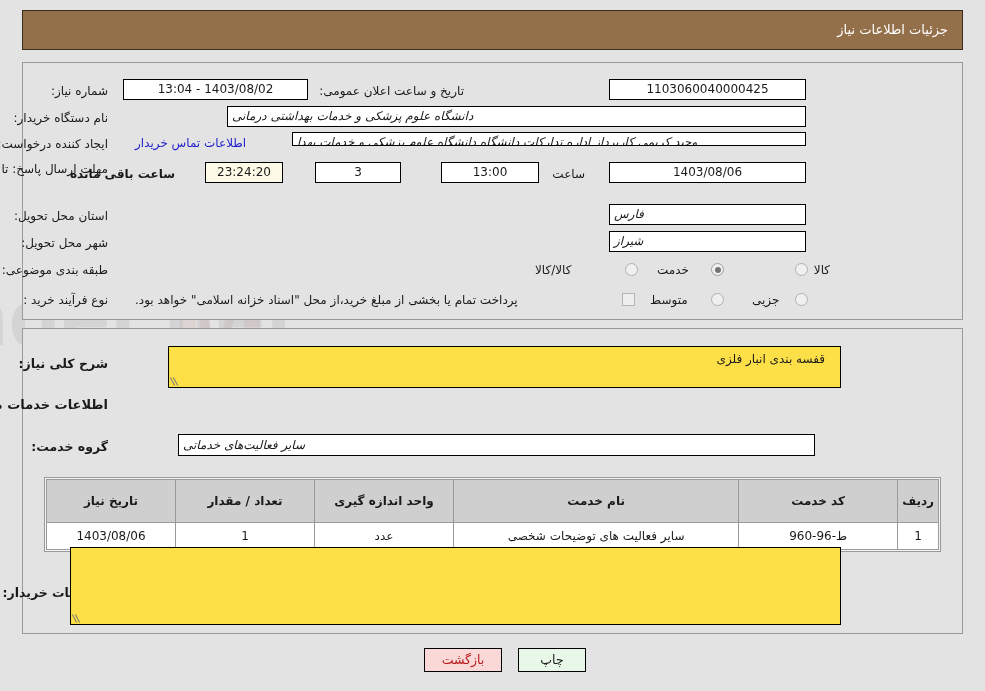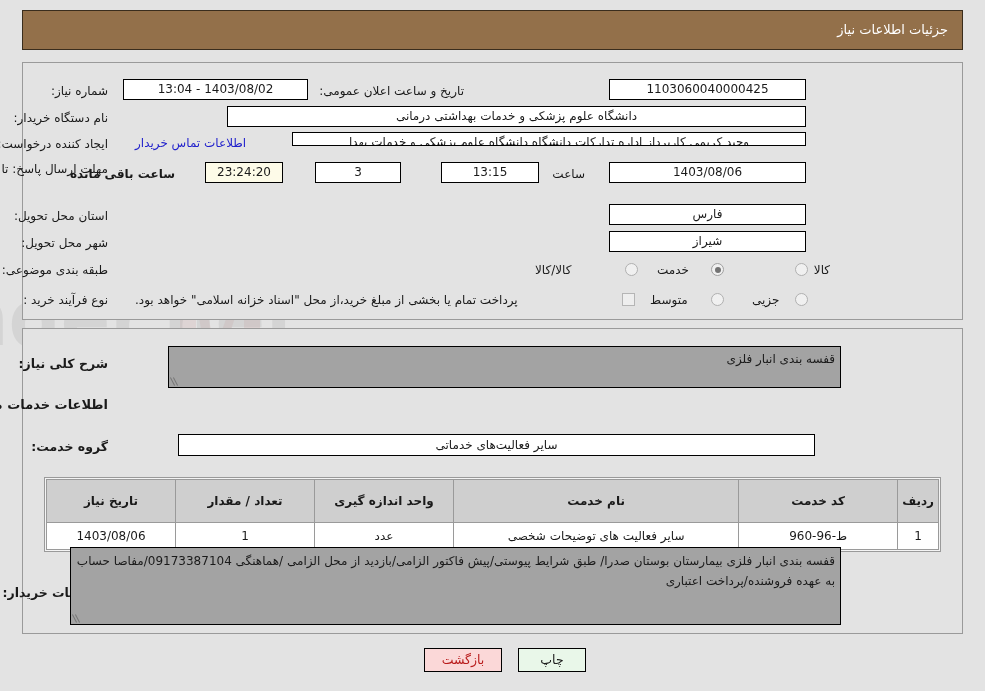--- a/index.html
+++ b/index.html
@@ -79,21 +79,21 @@
     font-size: 12px;
     color: #1a1a1a;
     line-height: 18px;
     padding: 0 4px;
     white-space: nowrap;
     overflow: hidden;
     z-index: 3;
     font-family: "DejaVu Sans", "Liberation Sans", sans-serif;
   }
   .fld.center { text-align: center; }
-  .fld.right  { text-align: center; }
+  .fld.right  { text-align: left; font-style: italic; }
   .fld.cream  { background: #fdfbe8; }
 
   .link {
     position: absolute;
     color: #2222cc;
     font-size: 12px;
     text-decoration: none;
     white-space: nowrap;
     cursor: pointer;
     z-index: 4;
@@ -123,27 +123,27 @@
     width: 13px; height: 13px;
     border: 1px solid #b5b5b5;
     background: #eeeeee;
     box-sizing: border-box;
     z-index: 3;
   }
 
   
   .ta {
     position: absolute;
-    background: #a3a3a3;
+    background: #fde047;
     border: 1px solid #000000;
     box-sizing: border-box;
     font-size: 12px;
     color: #1a1a1a;
     line-height: 19px;
-    padding: 3px 5px 0 5px;
+    padding: 3px 15px 0 5px;
     text-align: right;
     overflow: hidden;
     z-index: 3;
     resize: none;
   }
   .ta .grip {
     position: absolute;
     left: 2px; bottom: 1px;
     width: 10px; height: 10px;
     z-index: 4;
@@ -240,21 +240,21 @@
 
 <div class="lbl" style="right:877px; top:137px;">ایجاد کننده درخواست:</div>
 <div class="fld right" style="left:292px; top:132px; width:514px; height:14px; line-height:19px;">وحید کریمی کارپرداز اداره تدارکات دانشگاه دانشگاه علوم پزشکی و خدمات بهدا</div>
 <a class="link" style="left:135px; top:136px;" href="#">اطلاعات تماس خریدار</a>
 
 <div class="lbl" style="right:877px; top:162px; line-height:15px; text-align:right;">
   <span>مهلت ارسال پاسخ: تا تاریخ:</span>
 </div>
 <div class="fld center" style="left:609px; top:162px; width:197px; height:21px; line-height:19px;">1403/08/06</div>
 <div class="lbl" style="right:400px; top:167px;">ساعت</div>
-<div class="fld center" style="left:441px; top:162px; width:98px; height:21px; line-height:19px;">13:15</div>
+<div class="fld center" style="left:441px; top:162px; width:98px; height:21px; line-height:19px;">13:00</div>
 <div class="fld center" style="left:315px; top:162px; width:86px; height:21px; line-height:19px;">3</div>
 <div class="lbl" style="right:708px; top:167px;">روز و</div>
 <div class="fld center cream" style="left:205px; top:162px; width:78px; height:21px; line-height:19px;">23:24:20</div>
 <div class="lbl" style="right:810px; top:167px;font-weight:bold;">ساعت باقی مانده</div>
 
 <div class="lbl" style="right:877px; top:209px;">استان محل تحویل:</div>
 <div class="fld right" style="left:609px; top:204px; width:197px; height:21px; line-height:19px;">فارس</div>
 
 <div class="lbl" style="right:877px; top:236px;">شهر محل تحویل:</div>
 <div class="fld right" style="left:609px; top:231px; width:197px; height:21px; line-height:19px;">شیراز</div>
@@ -308,18 +308,17 @@
         <td>عدد</td>
         <td>1</td>
         <td>1403/08/06</td>
       </tr>
     </tbody>
   </table>
 </div>
 
 <div class="lbl b" style="right:877px; top:585px;">توضیحات خریدار:</div>
 <div class="ta" style="left:70px; top:547px; width:771px; height:78px; line-height:20px;">
-  <span>قفسه بندی انبار فلزی بیمارستان بوستان صدرا/ طبق شرایط پیوستی/پیش فاکتور الزامی/بازدید از محل الزامی /هماهنگی 09173387104/مفاصا حساب به عهده فروشنده/پرداخت اعتباری</span>
   <span class="grip"></span>
 </div>
 
 <div class="btn" id="btn-print">چاپ</div>
 <div class="btn" id="btn-back">بازگشت</div>
 
 </body></html>

